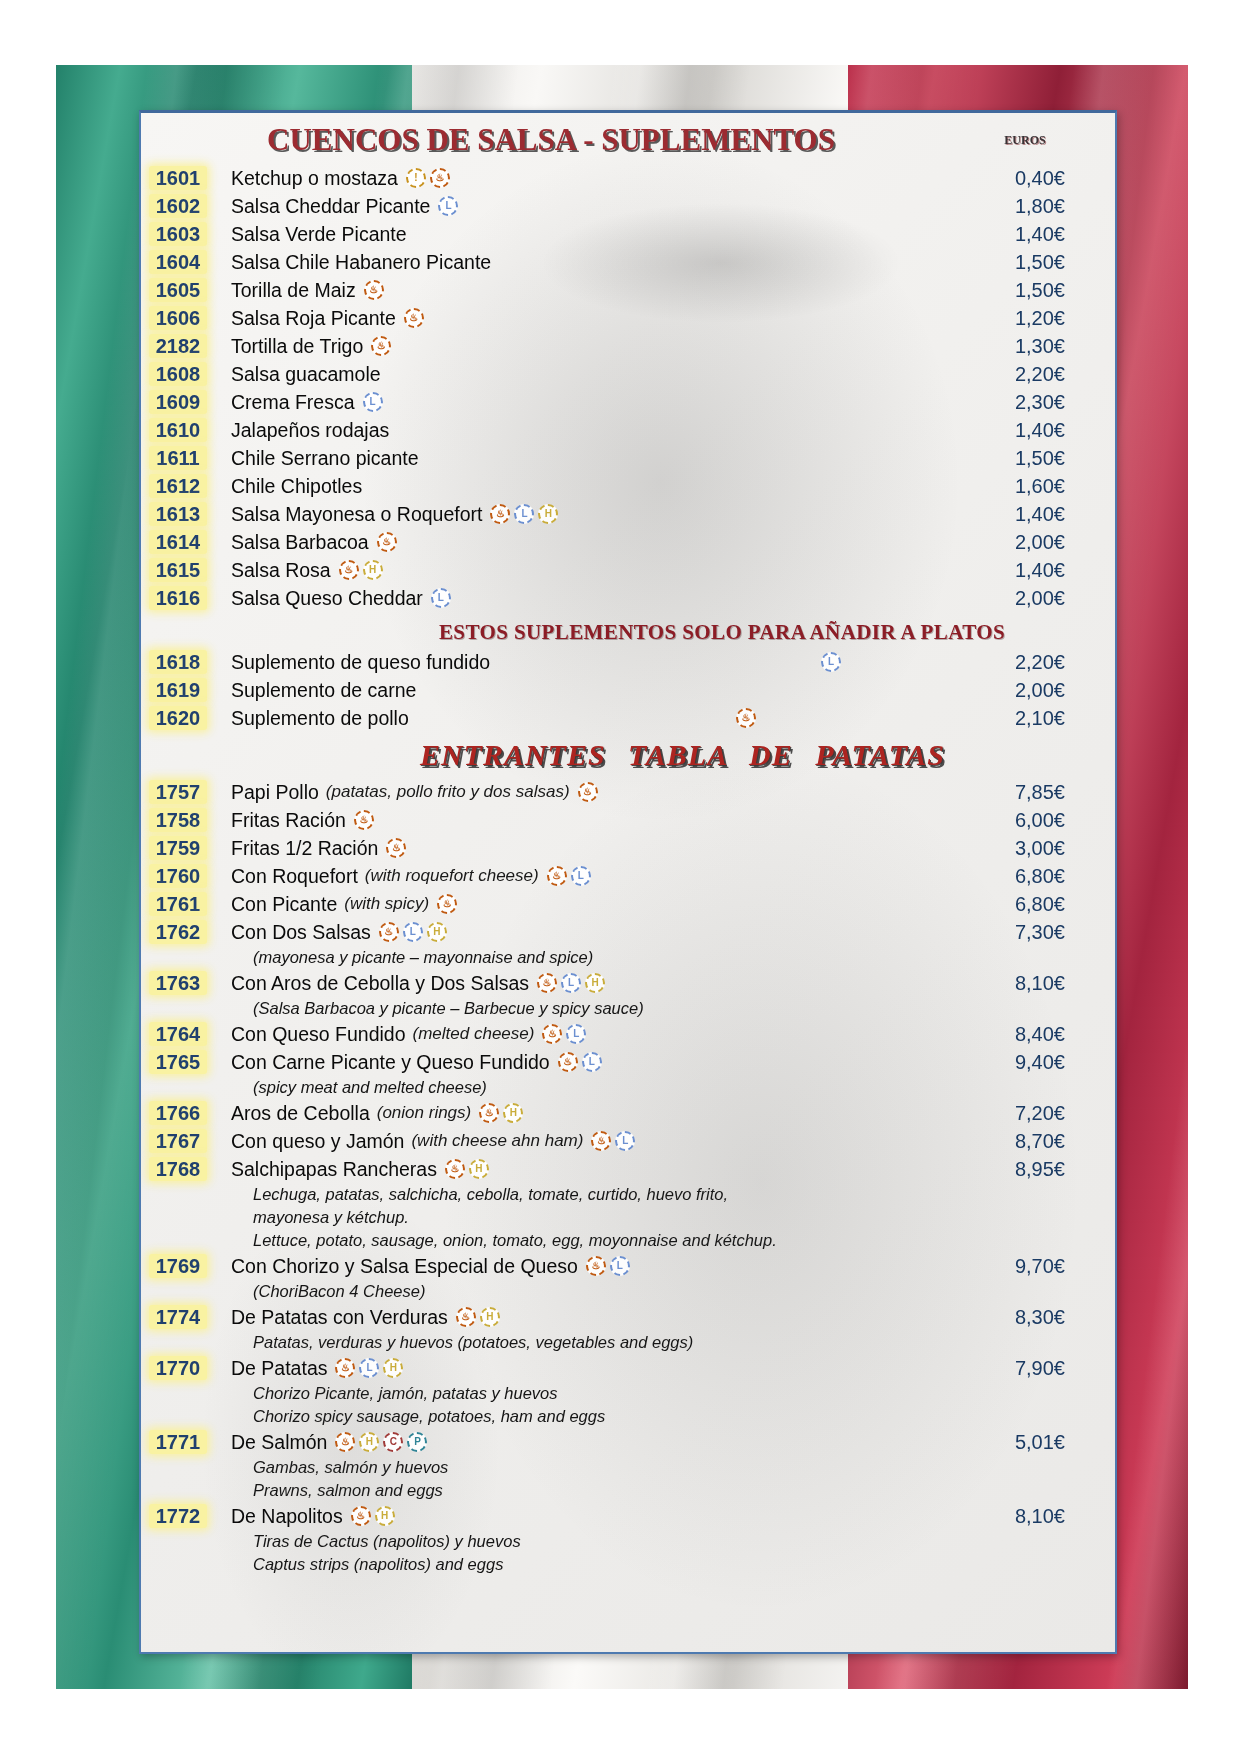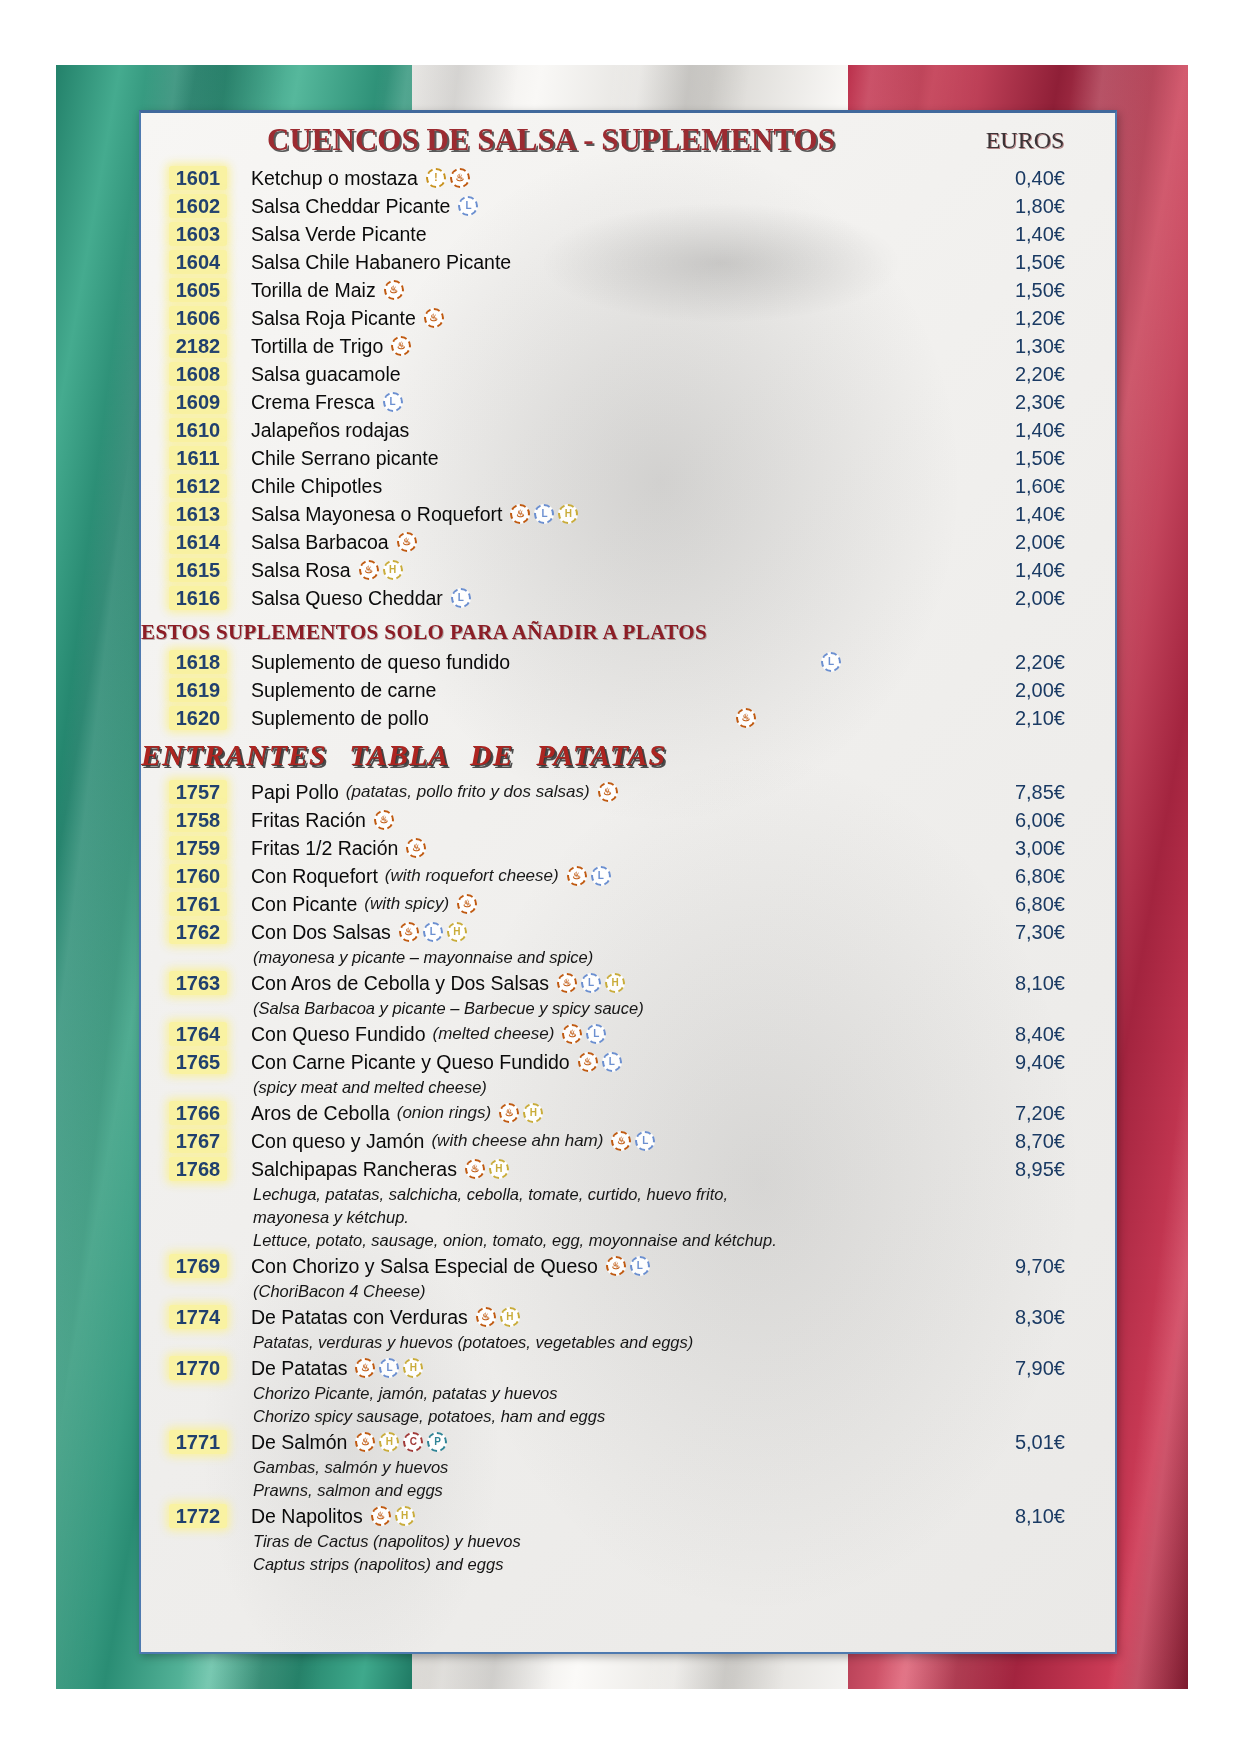--- a/index.html
+++ b/index.html
@@ -34,33 +34,33 @@
   .b3{left:300px;top:640px;width:640px;height:860px;
       background:radial-gradient(closest-side,rgba(60,60,60,.13),rgba(60,60,60,0));}
   .b4{left:60px;top:1080px;width:300px;height:500px;
       background:radial-gradient(closest-side,rgba(80,80,80,.10),rgba(80,80,80,0));}
 
   .panel-head{position:relative;display:flex;align-items:center;padding:9px 0 6px 16px;}
   .title{flex:1;text-align:center;font-family:"Liberation Serif",serif;font-weight:bold;
          font-size:31px;color:#9c2b31;letter-spacing:0px;
          text-shadow:2px 2px 0 rgba(72,72,72,.9);}
   .euros{width:160px;margin-right:10px;text-align:center;font-family:"Liberation Serif",serif;
-         font-weight:normal;font-size:24px;color:#3a3336;text-shadow:1px 1px 0 rgba(130,40,45,.55);}
+         font-weight:bold;font-size:12px;color:#3a3336;text-shadow:1px 1px 0 rgba(130,40,45,.55);}
 
   
-  .sec-header{position:relative;font-family:"Liberation Serif",serif;font-weight:bold;text-align:left;}
+  .sec-header{position:relative;font-family:"Liberation Serif",serif;font-weight:bold;text-align:right;}
   .sec-header.minor{font-size:21px;color:#8c1d26;margin:7px 110px 3px 0;letter-spacing:.4px;
          text-shadow:1px 1px 0 rgba(40,10,10,.3);line-height:26px;}
   .sec-header.major{font-size:30px;color:#ad2420;margin:4px 170px 4px 0;line-height:38px;
          word-spacing:14px;letter-spacing:1px;
          text-shadow:2.5px 2.5px 0 rgba(58,58,58,.9),1px 1px 0 rgba(58,58,58,.9);font-style:italic;}
 
   
   .menu-row{position:relative;display:flex;align-items:center;height:28px;}
-  .num{margin-left:28px;width:58px;flex:0 0 58px;text-align:center;font-size:20px;font-weight:bold;
+  .num{margin-left:8px;width:58px;flex:0 0 58px;text-align:center;font-size:20px;font-weight:bold;
        color:#20406e;background:#f9f2a2;border-radius:3px;height:24px;line-height:24px;
        box-shadow:0 0 8px 3px rgba(249,240,160,.95);}
   .name-wrap{margin-left:24px;display:flex;align-items:center;white-space:nowrap;color:#0a0a0a;}
   .name{font-size:19.5px;}
   .note{font-style:italic;font-size:17px;color:#191919;margin-left:7px;}
   .icons{display:inline-flex;gap:4px;margin-left:8px;}
   .icons.abs{position:absolute;top:50%;transform:translateY(-50%);margin:0;}
   .icon{display:inline-flex;align-items:center;justify-content:center;width:20px;height:20px;
         box-sizing:border-box;border-radius:50%;border:2px dashed currentColor;
         background:rgba(255,255,255,.92);font-size:10px;font-weight:bold;line-height:1;}

